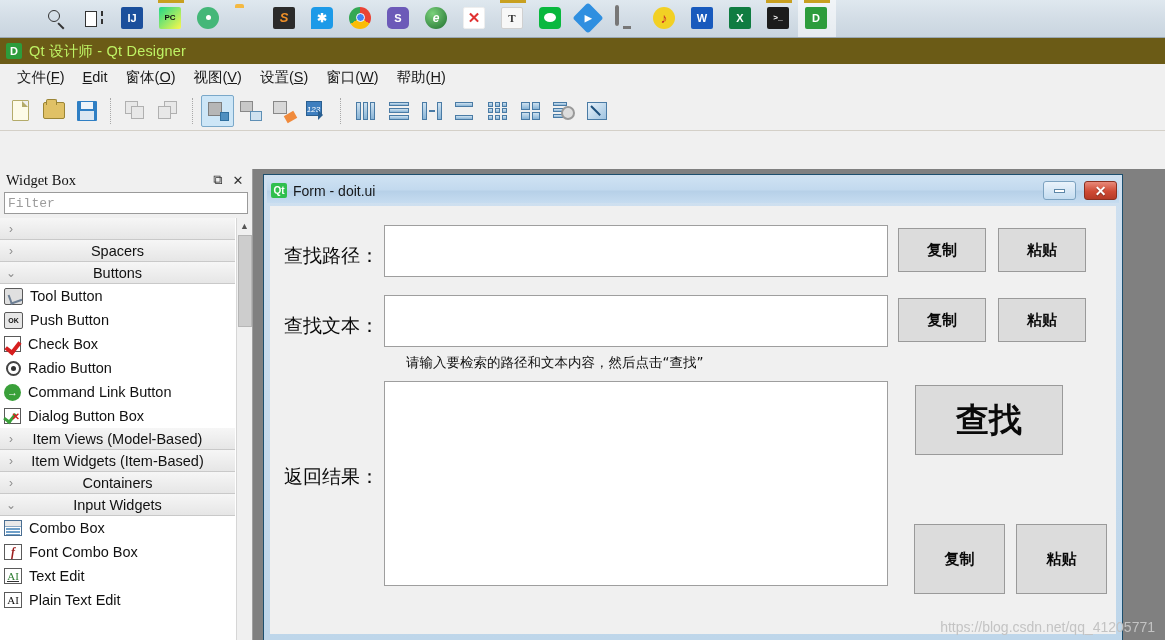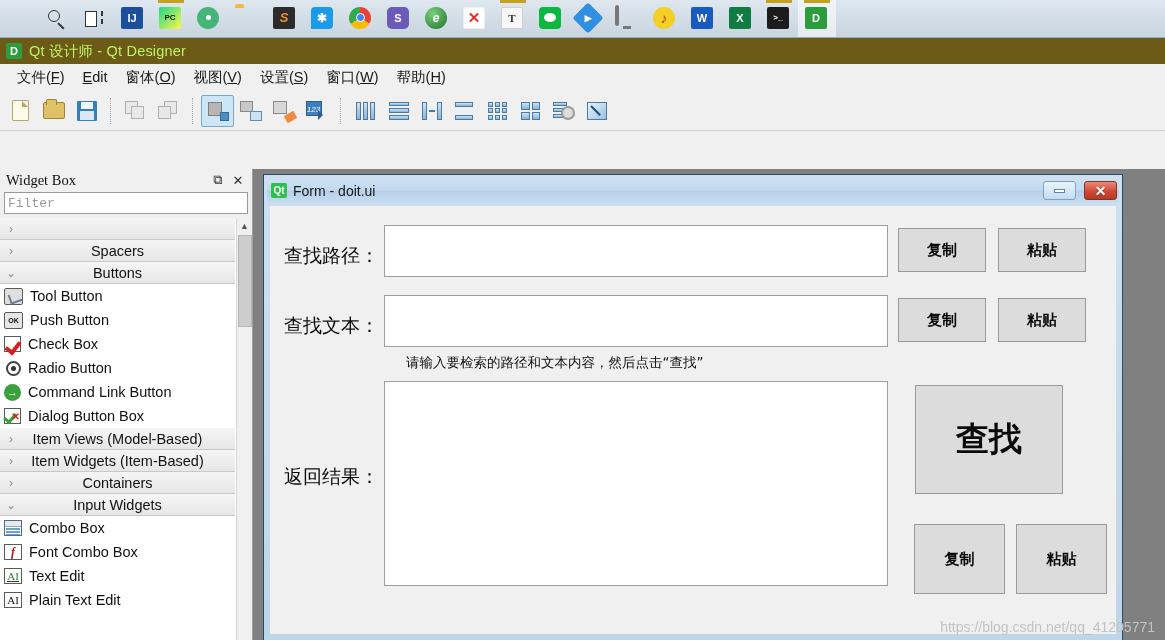--- a/index.html
+++ b/index.html
@@ -663,21 +663,21 @@
         <div class="f-label" style="left:14px; top:107px;">查找文本：</div>
         <div class="f-input" style="left:114px; top:89px; width:504px; height:52px;"></div>
         <div class="f-btn small" style="left:628px; top:92px; width:88px; height:44px;">复制</div>
         <div class="f-btn small" style="left:728px; top:92px; width:88px; height:44px;">粘贴</div>
 
         <div class="f-hint" style="left:116px; top:148px;margin-left:20px;">请输入要检索的路径和文本内容，然后点击“查找”</div>
 
         <div class="f-label" style="left:14px; top:258px;">返回结果：</div>
         <div class="f-input" style="left:114px; top:175px; width:504px; height:205px;"></div>
 
-        <div class="f-btn big" style="left:645px; top:179px; width:148px; height:109px;">查找</div>
+        <div class="f-btn big" style="left:645px; top:179px; width:148px; height:70px;">查找</div>
 
         <div class="f-btn small" style="left:644px; top:318px; width:91px; height:70px;">复制</div>
         <div class="f-btn small" style="left:746px; top:318px; width:91px; height:70px;">粘贴</div>
 
       </div>
     </div>
 
     <div id="watermark">https://blog.csdn.net/qq_41205771</div>
   </div>
 </div>

